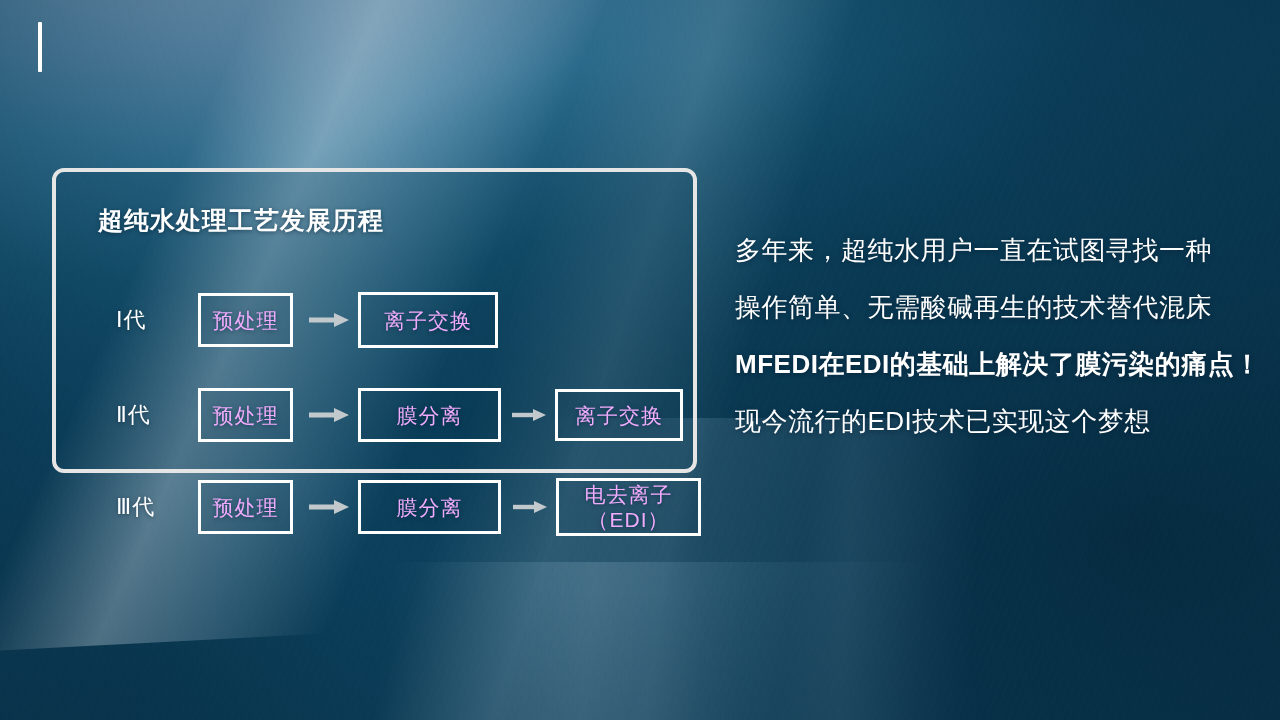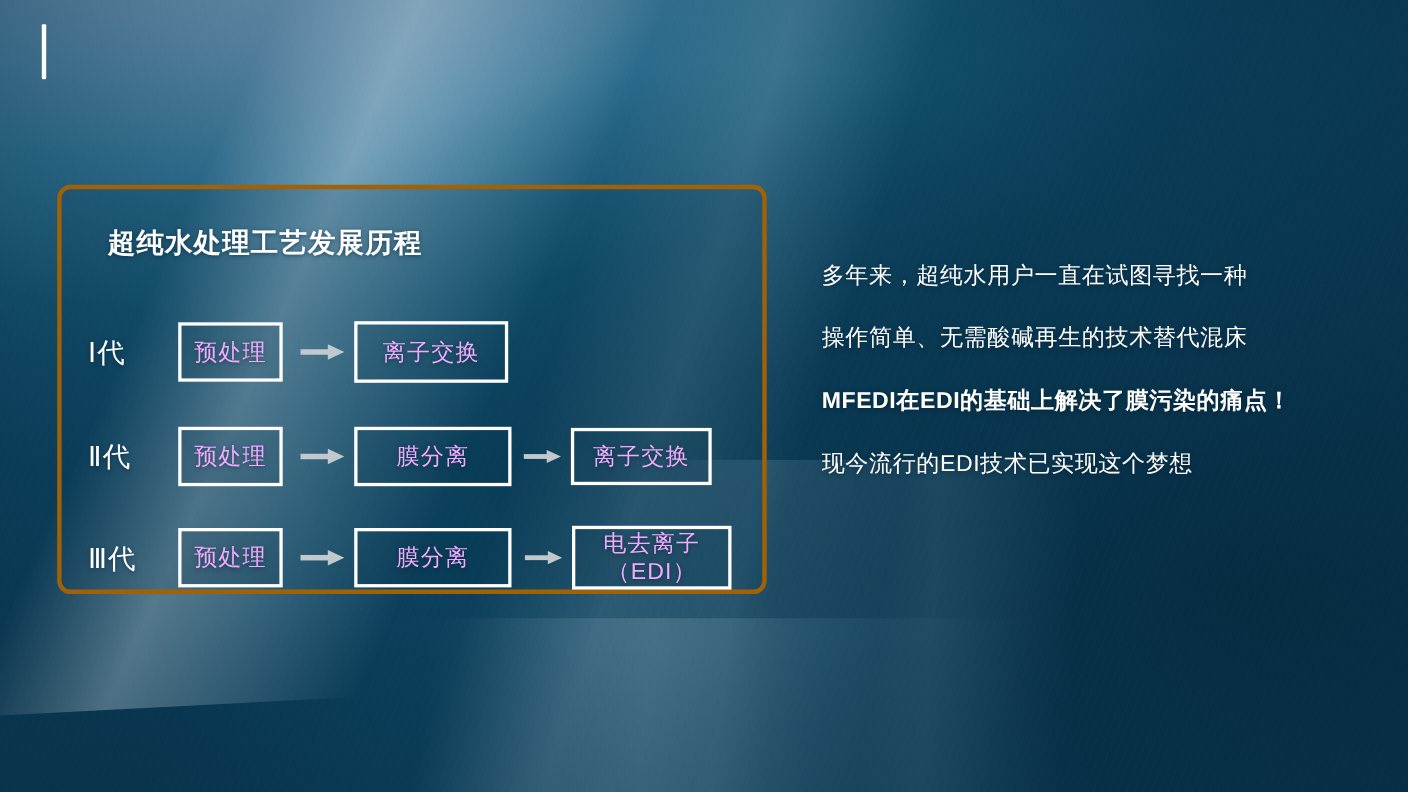--- a/index.html
+++ b/index.html
@@ -97,39 +97,39 @@
     text-shadow:0 1px 3px rgba(0,25,45,.5);
   }
   .brand-en {
     font-size:8px; font-weight:400; color:#e2eef6; letter-spacing:1.9px;
     line-height:12px; margin-top:2px;
   }
 
   
   .panel {
     position:absolute; left:52px; top:168px;
-    width:645px; height:372px;
-    border:4px solid #a16207; border-radius:12px;
+    width:645px; height:305px;
+    border:4px solid #e5e5e5; border-radius:12px;
     background:rgba(10,60,86,.20);
   }
   .panel-title {
     position:absolute; left:42px; top:32px;
     font-size:25px; font-weight:700; color:#ffffff; letter-spacing:1px;
     text-shadow:0 1px 4px rgba(0,25,45,.55);
   }
 
   
   .flow-row { position:absolute; left:0; width:100%; height:56px; display:flex; align-items:center; }
   .row-1 { top:120px; }
   .row-2 { top:215px; }
   .row-3 { top:307px; }
 
   .gen-label {
-    width:82px; margin-left:24px; flex:0 0 auto;
-    font-size:25px; color:#ffffff; letter-spacing:1px; white-space:nowrap;
+    width:82px; margin-left:60px; flex:0 0 auto;
+    font-size:22px; color:#ffffff; letter-spacing:1px; white-space:nowrap;
     text-shadow:0 1px 4px rgba(0,25,45,.5);
   }
   .node {
     border:3px solid #ffffff;
     display:flex; flex-direction:column; align-items:center; justify-content:center;
     color:#f0abfc; font-size:21px; letter-spacing:1px; white-space:nowrap;
     text-shadow:0 1px 4px rgba(0,25,45,.5);
     background:rgba(8,52,78,.12);
     flex:0 0 auto;
   }
@@ -143,24 +143,23 @@
   .arrow { flex:0 0 auto; display:flex; align-items:center; }
   .arrow svg { display:block; }
   .sp-16 { width:16px; flex:0 0 auto; }
   .sp-9  { width:9px;  flex:0 0 auto; }
   .sp-11 { width:11px; flex:0 0 auto; }
   .sp-12 { width:12px; flex:0 0 auto; }
 
   
   .copy { position:absolute; left:735px; top:222px; width:520px; }
   .copy-line {
-    font-size:21px; color:#ffffff; letter-spacing:.5px; line-height:57px;
+    font-size:26px; color:#ffffff; letter-spacing:.5px; line-height:57px;
     white-space:nowrap;
     text-shadow:0 1px 5px rgba(0,22,40,.55);
-    margin-left:12px;
   }
   .copy-line.strong { font-weight:700; }
 </style>
 </head>
 <body>
 
 <div id="slide">
 
   <div class="bg-layer bg-base"></div>
   <div class="bg-layer bg-deep"></div>

